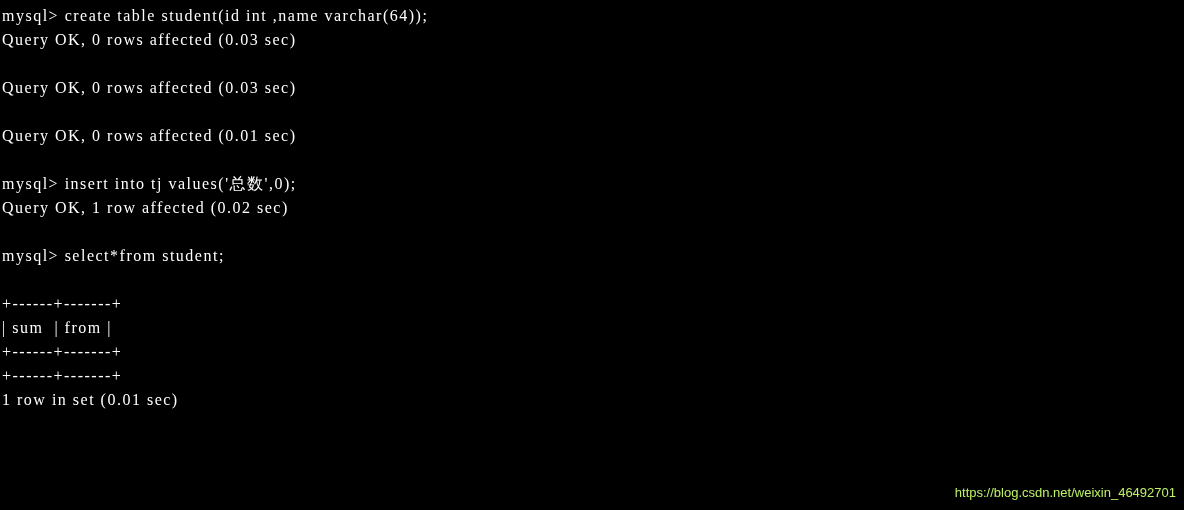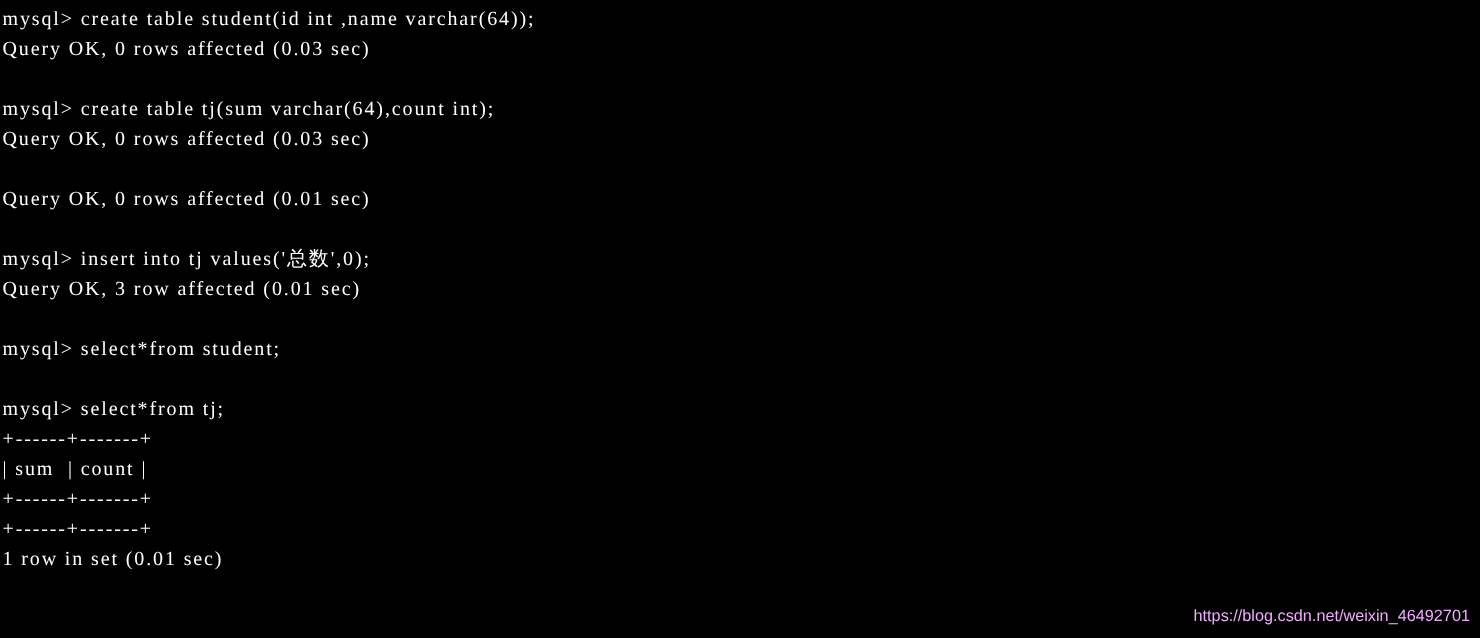--- a/index.html
+++ b/index.html
@@ -24,45 +24,43 @@
       white-space: pre;
       font-family: Liberation Serif, serif;
     }
     .blank-line {
       height: 1.5em;
     }
     .watermark {
       position: absolute;
       bottom: 8px;
       right: 8px;
-      color: #f0abfc;
+      color: #bef264;
       font-size: 13px;
       font-family: Arial, sans-serif;
       letter-spacing: 0;
       padding-left: 10px;
     }
   </style>
 </head>
 <body>
 
 <div>
   <div class="terminal-line">mysql&gt; create table student(id int ,name varchar(64));</div>
   <div class="terminal-line">Query OK, 0 rows affected (0.03 sec)</div>
   <div class="blank-line"></div>
-  <div class="terminal-line">mysql&gt; create table tj(sum varchar(64),count int);</div>
   <div class="terminal-line">Query OK, 0 rows affected (0.03 sec)</div>
   <div class="blank-line"></div>
   <div class="terminal-line">Query OK, 0 rows affected (0.01 sec)</div>
   <div class="blank-line"></div>
   <div class="terminal-line">mysql&gt; insert into tj values('总数',0);</div>
-  <div class="terminal-line">Query OK, 3 row affected (0.01 sec)</div>
+  <div class="terminal-line">Query OK, 1 row affected (0.02 sec)</div>
   <div class="blank-line"></div>
   <div class="terminal-line">mysql&gt; select*from student;</div>
   <div class="blank-line"></div>
-  <div class="terminal-line">mysql&gt; select*from tj;</div>
   <div class="terminal-line">+------+-------+</div>
-  <div class="terminal-line">| sum  | count |</div>
+  <div class="terminal-line">| sum  | from |</div>
   <div class="terminal-line">+------+-------+</div>
   <div class="terminal-line">+------+-------+</div>
   <div class="terminal-line">1 row in set (0.01 sec)</div>
 </div>
 
 <div class="watermark">https://blog.csdn.net/weixin_46492701</div>
 
 </body></html>

